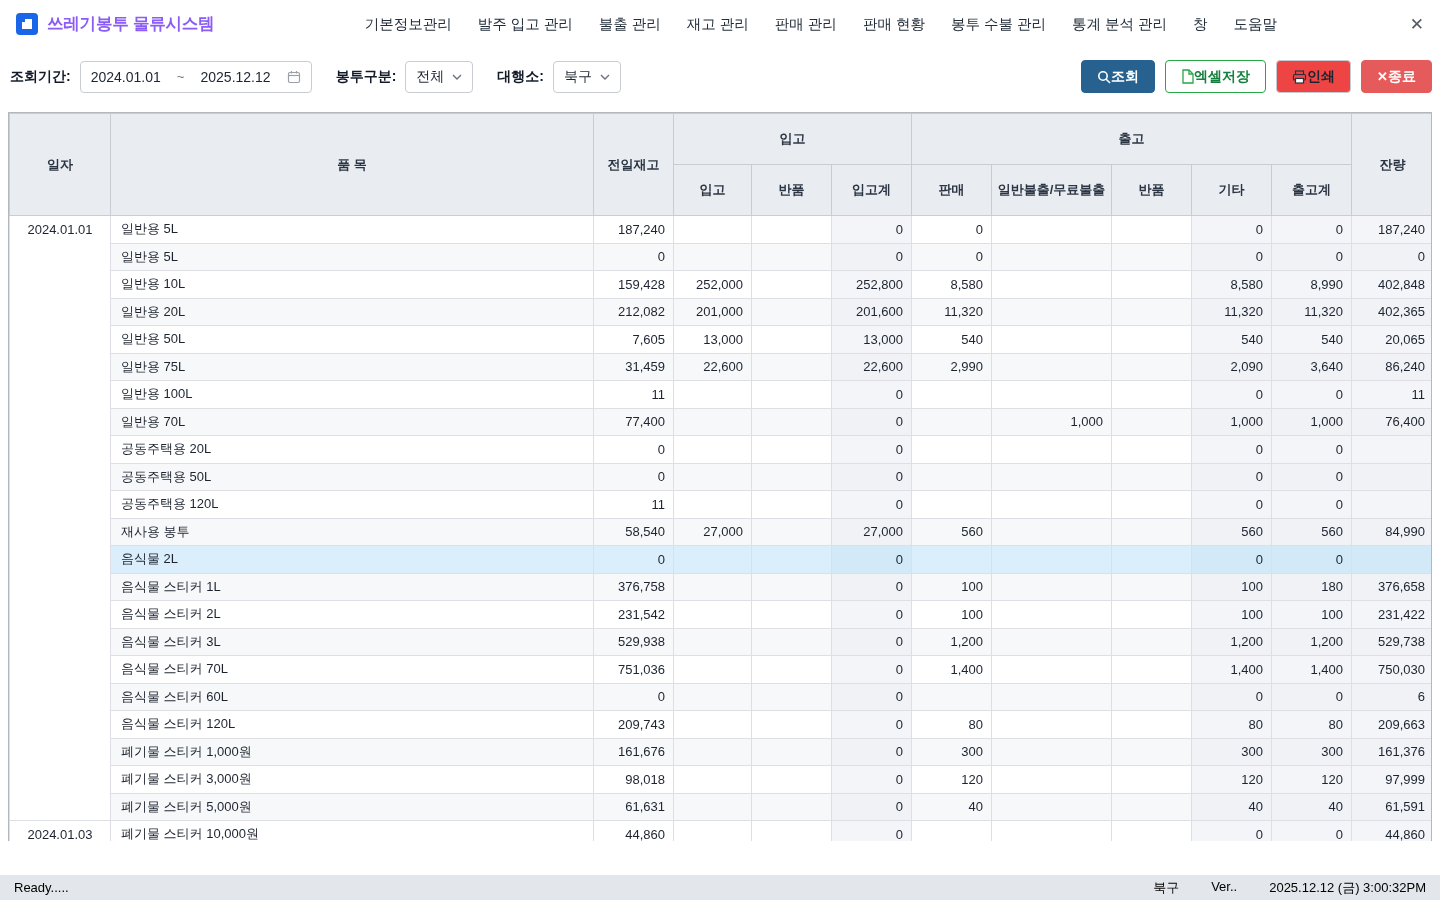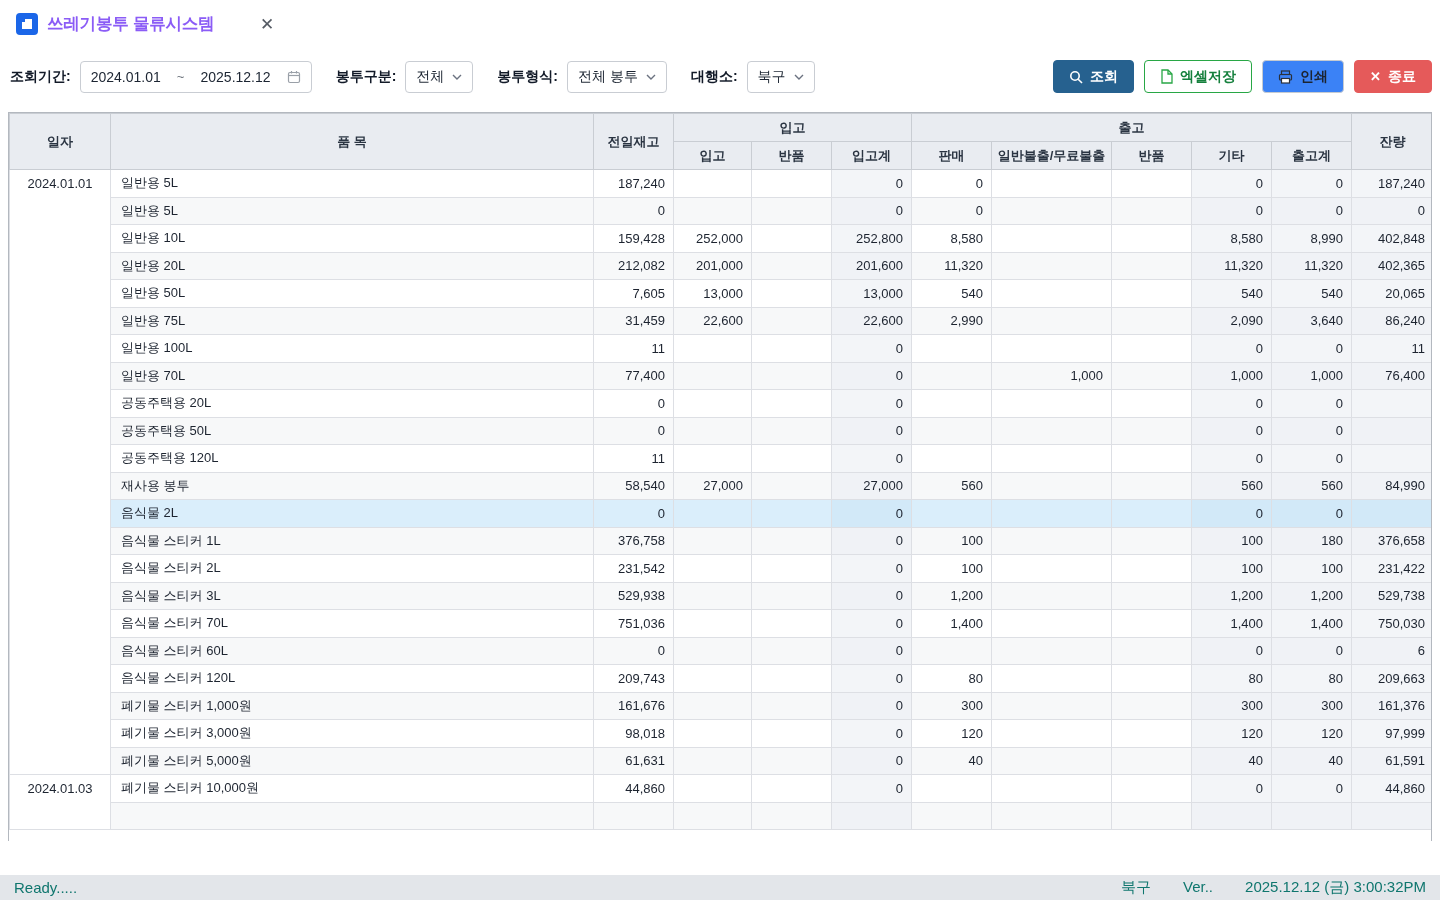--- a/index.html
+++ b/index.html
@@ -22,68 +22,80 @@
   
   .filterbar { height:57px; display:flex; align-items:center; padding:0 8px 0 10px; background:#fff; }
   .fgroup { display:flex; align-items:center; gap:9px; margin-right:24px; }
   .flabel { font-size:14px; font-weight:700; color:#121a28; white-space:nowrap; }
   .ctrl { height:32px; border:1px solid #c9cdd3; border-radius:4px; background:#fff;
     display:flex; align-items:center; padding:0 10px; font-size:14px; color:#1c2532; gap:8px; }
   .daterange { width:232px; justify-content:space-between; }
   .daterange .sep { color:#6c737c; font-size:13px; }
   .chev { display:inline-block; }
   .actions { margin-left:auto; display:flex; gap:10px; }
-  .btn { height:33px; border-radius:4px; display:inline-flex; align-items:center; gap:7px;
+  .btn { height:33px; border-radius:4px; display:inline-flex; align-items:center; 
     padding:0 15px; font-size:14px; font-weight:600; border:1px solid transparent; cursor:default; white-space:nowrap; }
   .btn-search { background:#26618f; border-color:#26618f; color:#fff; }
   .btn-excel  { background:#fff; border-color:#28a745; color:#15803d; }
-  .btn-print  { background:#3b82f6; border-color:#c6cbd1; color:#1c2430; }
+  .btn-print  { background:#ef4444; border-color:#c6cbd1; color:#1c2430; }
   .btn-quit   { background:#e55a5a; border-color:#e55a5a; color:#fff; }
   .btn-quit .x { font-weight:700; font-size:13px; }
 
   
   .gridwrap { margin:7px 8px 0 8px; height:729px; overflow:hidden;
     border:1px solid #b3b8bf; border-bottom:none; background:#fff; }
   table.grid { width:100%; border-collapse:collapse; table-layout:fixed; font-size:13px; color:#1d2430; }
   .grid th { background:#e9ecf1; font-weight:700; color:#2a3442; border:1px solid #c9cdd3;
-    height:28px; font-size:13px; padding:4px 4px; white-space:nowrap; overflow:hidden; }
+    height:28px; font-size:13px; padding:16px 4px; white-space:nowrap; overflow:hidden; }
   .grid td { border:1px solid #dddfe4; height:27.5px; padding:0 8px;
     white-space:nowrap; overflow:hidden; background:#fff; }
   .grid td.item { text-align:left; padding-left:10px; }
   .grid td.num  { text-align:right; }
   .grid td.date { text-align:center; vertical-align:top; padding-top:6px; }
   .grid tbody tr.even td { background:#f7f8f9; }
   .grid td.calc { background:#f3f5f8; }
   .grid tbody tr.even td.calc { background:#f0f2f6; }
   .grid tbody tr.selected td { background:#daeefb; }
   .grid tbody tr.selected td.calc { background:#d2e9f8; }
 
   
   .statusbar { position:absolute; left:0; right:0; bottom:0; height:25px; background:#e3e6ea;
     display:flex; align-items:center; justify-content:space-between; padding:0 14px;
-    font-size:15px; color:#0f766e; }
+    font-size:13px; color:#000000; }
   .status-right { display:flex; gap:32px; }
 
   .ico { flex:none; display:inline-flex; }
 </style>
 </head>
 <body>
 
 <div class="app">
 
   <div class="menubar">
     <div class="brand">
       <span class="ico">
         <svg width="22" height="22" viewBox="0 0 22 22">
             <rect x="0" y="0" width="22" height="22" rx="4" fill="#1b66e8"></rect>
             <path d="M6 9h3V6h7v10H6z" fill="#ffffff"></path>
           </svg>
       </span>
       <span class="brand-title">쓰레기봉투 물류시스템</span>
     </div>
+    <nav class="mainmenu" id="mainmenu">
+        <span>기본정보관리</span>
+        <span>발주 입고 관리</span>
+        <span>불출 관리</span>
+        <span>재고 관리</span>
+        <span>판매 관리</span>
+        <span>판매 현황</span>
+        <span>봉투 수불 관리</span>
+        <span>통계 분석 관리</span>
+        <span>창</span>
+        <span>도움말</span>
+      </nav>
     <span class="win-close">✕</span>
   </div>
 
 
   <div class="filterbar">
     <div class="fgroup">
       <span class="flabel">조회기간:</span>
       <div class="ctrl daterange">
         <span>2024.01.01</span>
         <span class="sep">~</span>
@@ -95,31 +107,20 @@
               <line x1="4.5" y1="1" x2="4.5" y2="3.5"></line>
               <line x1="9.5" y1="1" x2="9.5" y2="3.5"></line>
             </svg>
         </span>
       </div>
     </div>
     <div class="fgroup">
       <span class="flabel">봉투구분:</span>
       <div class="ctrl">
         <span>전체</span>
-        <span class="ico chev">
-          <svg width="10" height="6" viewBox="0 0 10 6" fill="none" stroke="#6b7280" stroke-width="1.4">
-              <polyline points="1,1 5,5 9,1"></polyline>
-            </svg>
-        </span>
-      </div>
-    </div>
-    <div class="fgroup">
-      <span class="flabel">봉투형식:</span>
-      <div class="ctrl">
-        <span>전체 봉투</span>
         <span class="ico chev">
           <svg width="10" height="6" viewBox="0 0 10 6" fill="none" stroke="#6b7280" stroke-width="1.4">
               <polyline points="1,1 5,5 9,1"></polyline>
             </svg>
         </span>
       </div>
     </div>
     <div class="fgroup">
       <span class="flabel">대행소:</span>
       <div class="ctrl">

